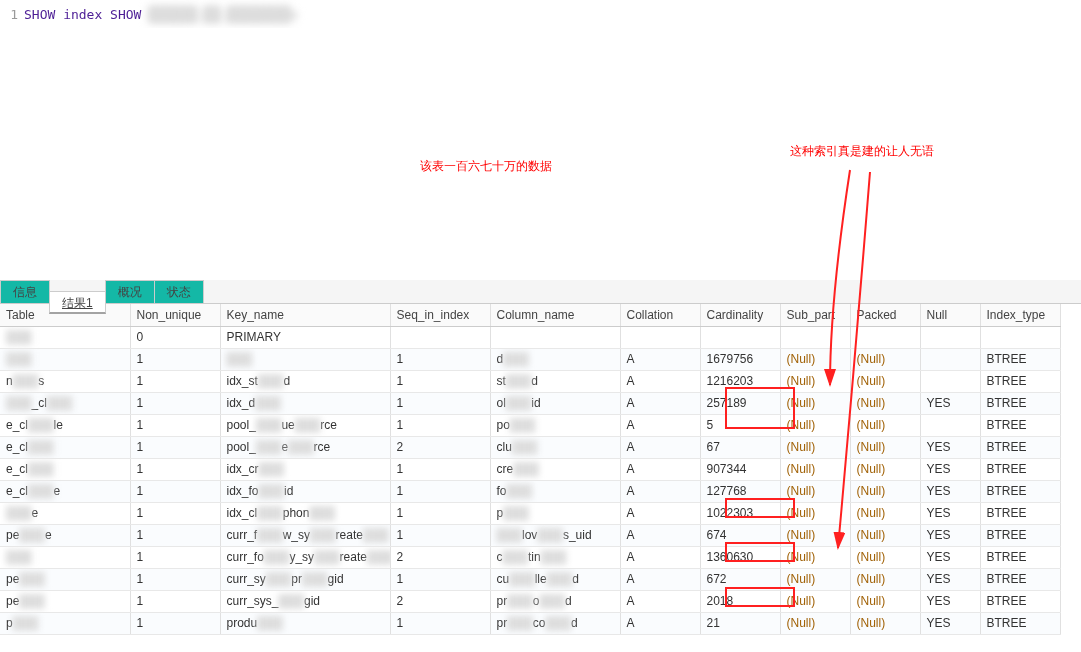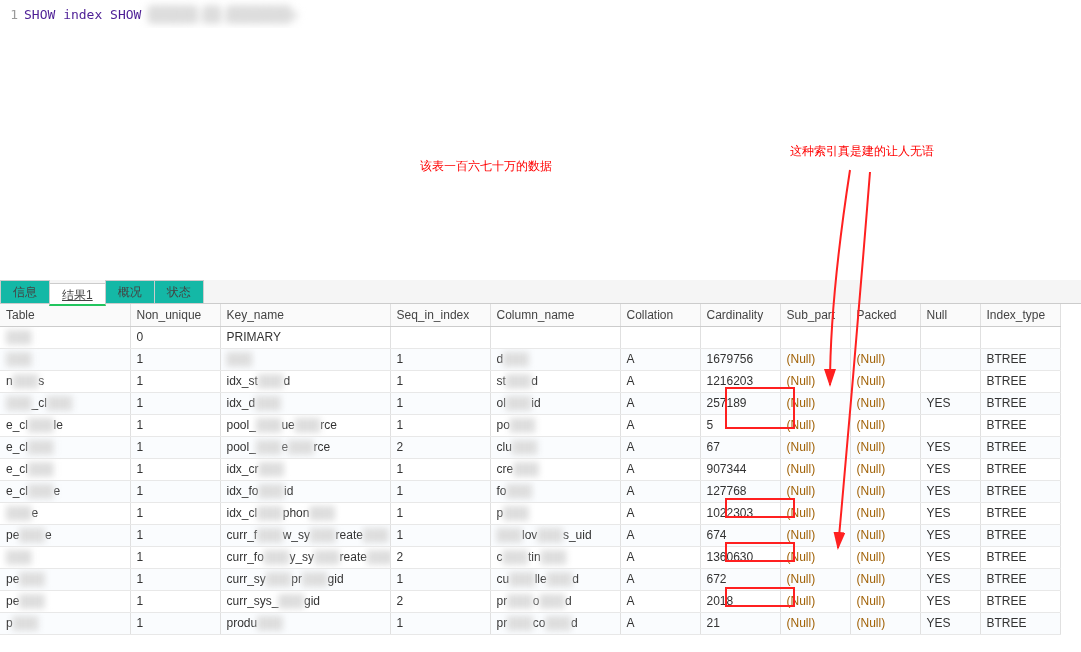--- a/index.html
+++ b/index.html
@@ -55,23 +55,23 @@
     border: 1px solid #ccc;
     border-bottom: none;
     background: #14b8a6;
     margin-right: -1px;
     font-size: 12px;
     cursor: pointer;
     color: #444;
   }
   .tab.active {
     background: #fff;
-    border-bottom: 2px solid #22c55e;
+    border-bottom: 2px solid #a3a3a3;
     position: relative;
-    top: 3px;
+    top: 11px;
     text-decoration: underline;
   }
   .grid {
     border-collapse: collapse;
     width: 890px;
     table-layout: fixed;
   }
   .grid th, .grid td {
     border-right: 1px solid #e0e0e0;
     border-bottom: 1px solid #e8e8e8;

